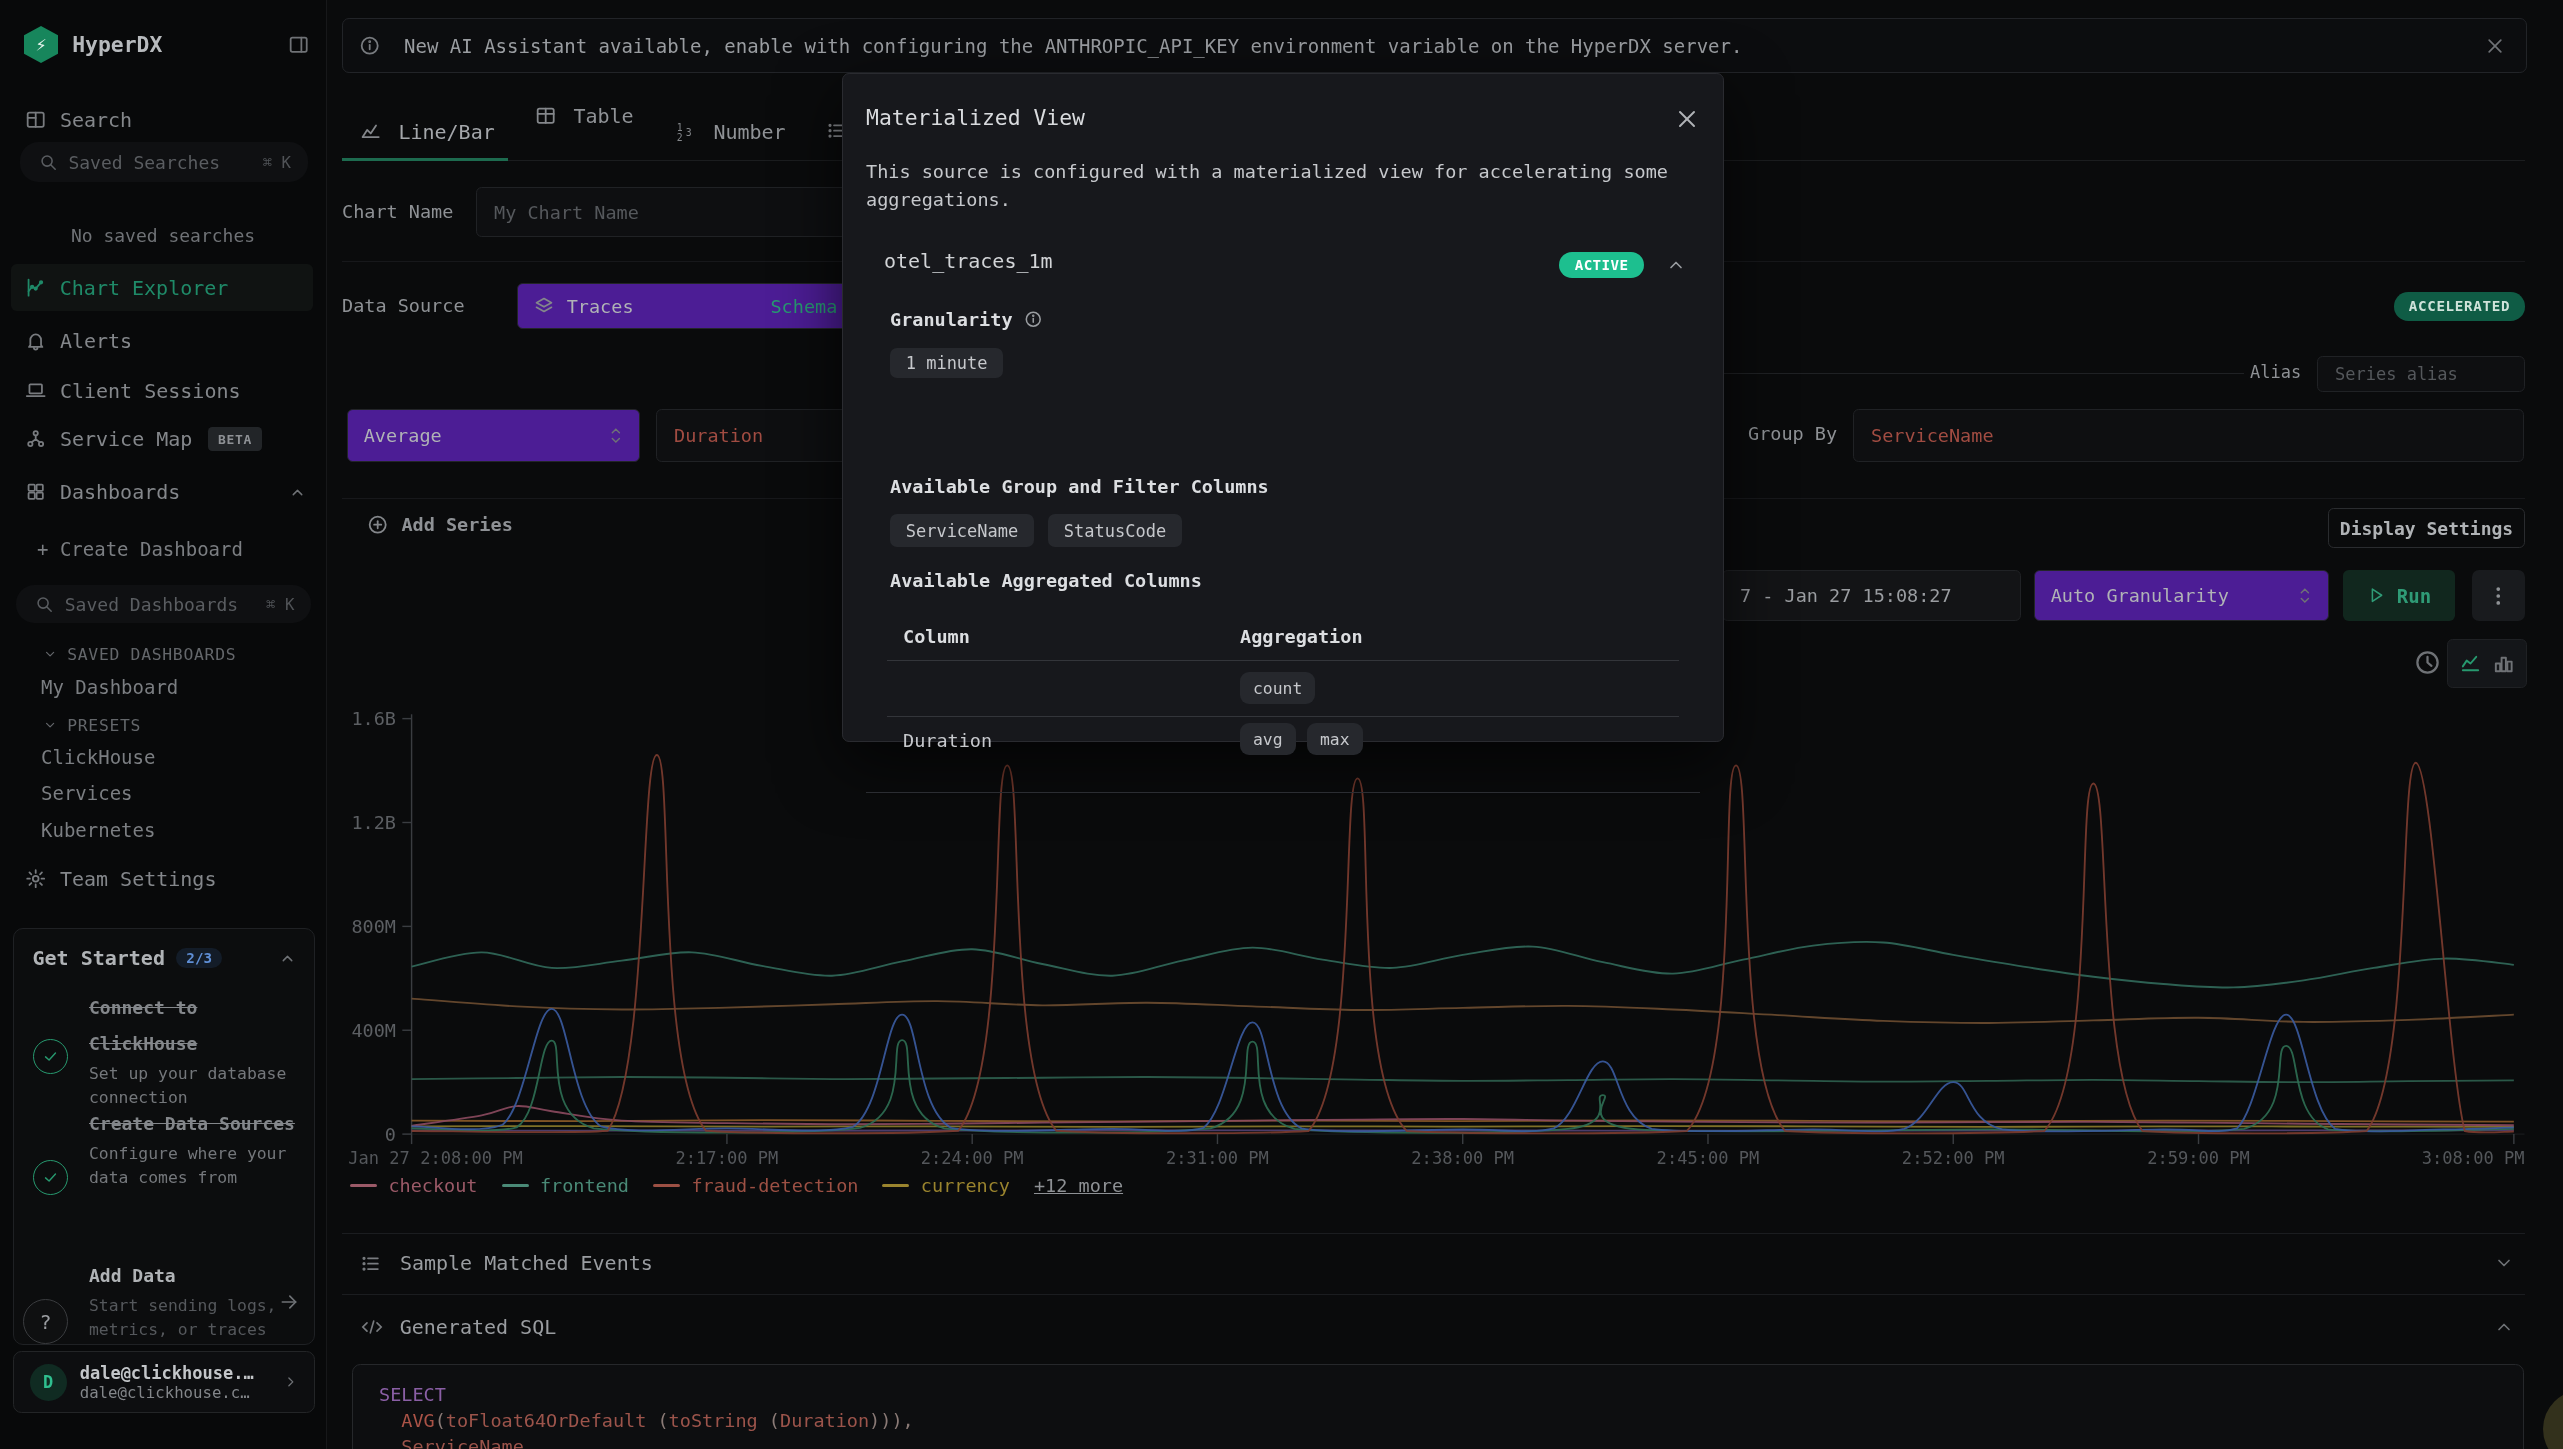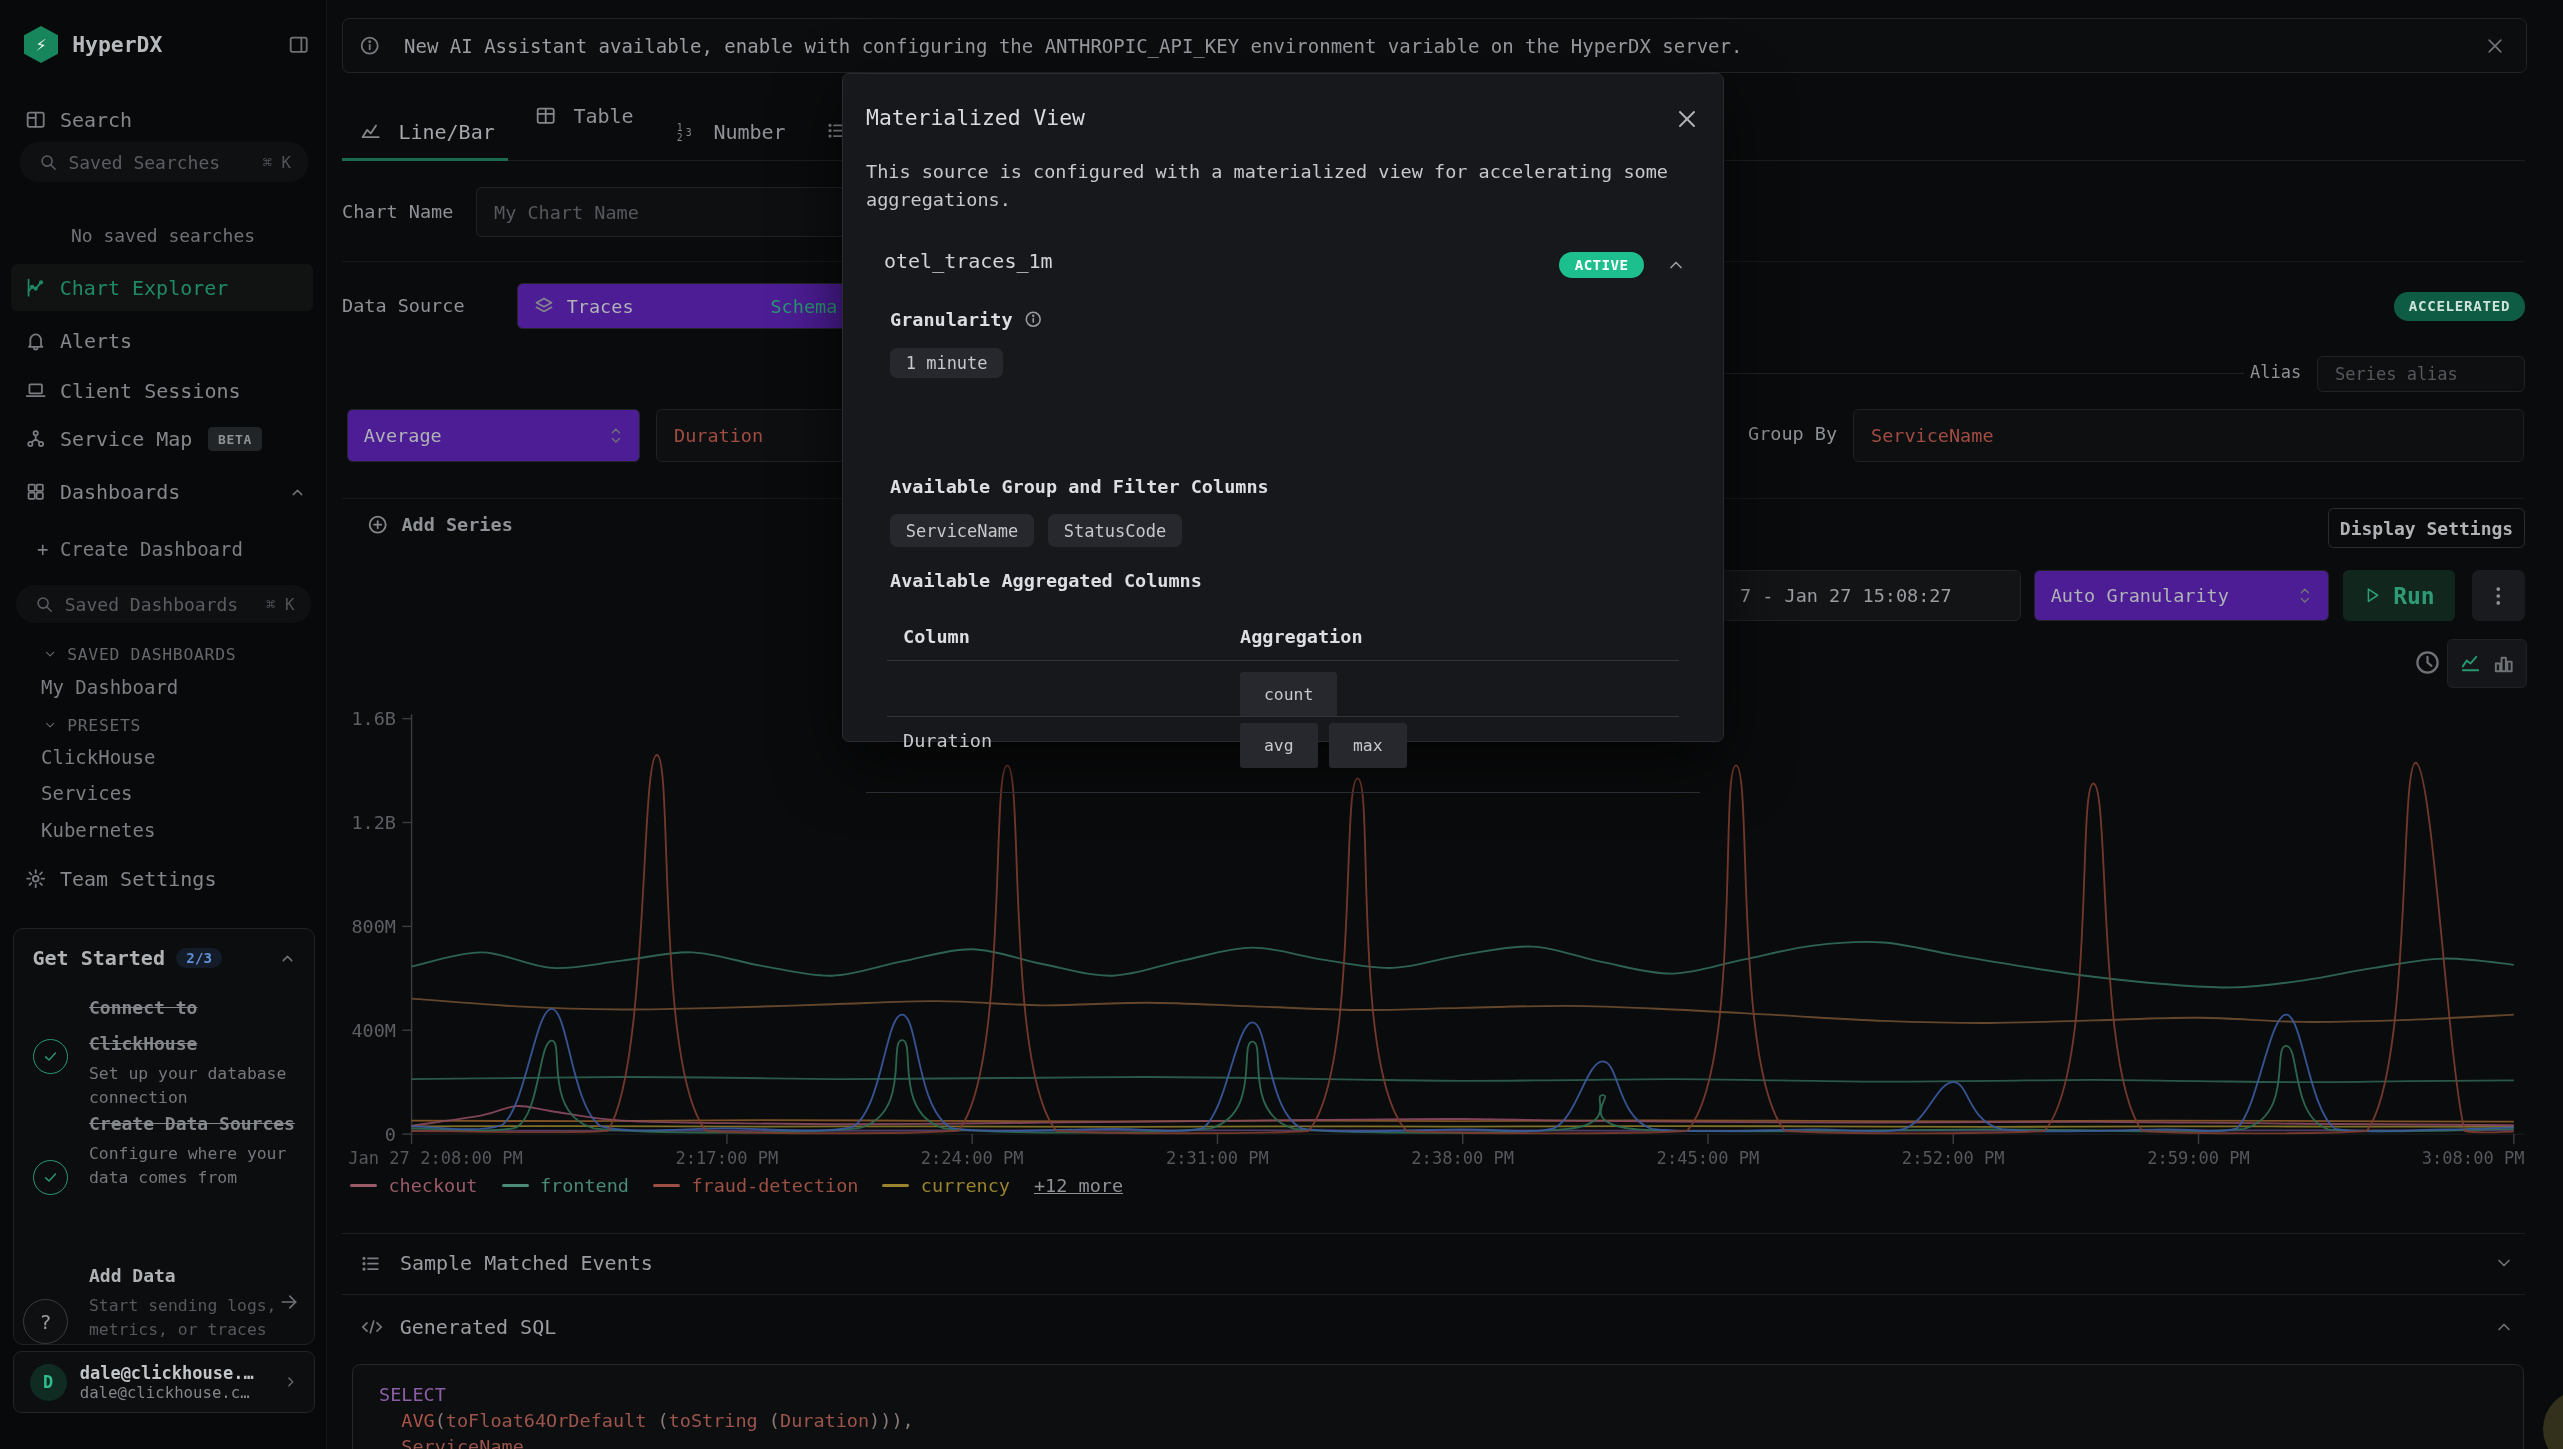--- a/index.html
+++ b/index.html
@@ -42,21 +42,21 @@
   .hr{position:absolute;height:0.7px;background:#17181b;}
   .tab{position:absolute;display:flex;align-items:center;gap:17px;font-size:20px;color:#8f9296;cursor:pointer;}
   .tab .icon{width:21.4px;height:21.4px;color:#84878b;}
   .btn{display:flex;align-items:center;justify-content:center;border-radius:5.7px;box-sizing:border-box;cursor:pointer;}
   .updown{margin-left:auto;width:15.7px;height:21.4px;color:#6f7276;}
   
   #banner{position:absolute;left:342px;top:18px;width:2183px;height:53px;border:0.7px solid #222428;border-radius:7.1px;background:#0c0d0f;display:flex;align-items:center;}
   
   #modal{position:absolute;left:842px;top:73px;width:880px;height:667px;background:#17181c;border:0.7px solid #2a2b30;border-radius:7.1px;box-shadow:0 21.4px 64px rgba(0,0,0,.65);z-index:20;}
   .mpill{display:inline-flex;align-items:center;height:33px;padding:0 15.7px;background:#26282d;border-radius:7.1px;color:#c6c8cc;font-size:17px;}
-  .apill{display:inline-flex;align-items:center;height:45px;padding:0 24px;background:#26282d;border-radius:3px;color:#c6c8cc;font-size:16.4px;}
+  .apill{display:inline-flex;align-items:center;height:32px;padding:0 13px;background:#26282d;border-radius:9px;color:#c6c8cc;font-size:16.4px;}
   .mtitle{font-size:18.5px;font-weight:bold;color:#dcdee1;}
   .mhr{position:absolute;height:0.7px;background:#33353a;}
   
   #sql-box{position:absolute;left:352px;top:1364px;width:2172px;height:114px;border:0.7px solid #26282b;border-radius:8.5px 8.5px 0 0;background:#0d0e10;padding:17px 26px;box-sizing:border-box;font-size:18.5px;line-height:26px;white-space:pre;}
   .tok-kw{color:#8a5fa5;} .tok-fn{color:#ab5347;} .tok-id{color:#9c544b;} .tok-p{color:#8a7a76;}
   
   #legend{position:absolute;left:350px;top:1175px;display:flex;align-items:center;gap:24px;font-size:18.5px;}
   .lg-dash{display:inline-block;width:27px;height:3.6px;border-radius:2.1px;margin-right:11.4px;}
   .lg-item{display:flex;align-items:center;}
   #chat-bubble{position:absolute;left:2543px;top:1390px;width:78px;height:78px;border-radius:50%;background:#33311c;}
@@ -404,21 +404,21 @@
           <polyline points="6 19 11 24 16 19"></polyline>
         </svg>
       </span>
   </div>
   <div class="btn abs flex" style="left:2343px;top:570px;width:112px;height:51px;background:#11271e;gap:11.4px;">
     <span class="icon" style="width:18.5px;height:18.5px;color:#2f9b76;">
         <svg viewBox="0 0 24 24" fill="none" stroke="currentColor" stroke-width="2" stroke-linecap="round" stroke-linejoin="round">
           <polygon points="7 4 19 12 7 20"></polygon>
         </svg>
       </span>
-    <span style="font-size:23px;font-weight:bold;color:#2f9b76;">Run</span>
+    <span style="font-size:19px;font-weight:bold;color:#2f9b76;">Run</span>
   </div>
   <div class="btn abs" style="left:2472px;top:570px;width:53px;height:51px;background:#191b1e;border-radius:7.1px;">
     <span class="icon" style="width:18.5px;height:24px;color:#8e9195;">
         <svg viewBox="0 0 24 30" fill="currentColor">
           <circle cx="12" cy="6" r="2.4"></circle>
           <circle cx="12" cy="15" r="2.4"></circle>
           <circle cx="12" cy="24" r="2.4"></circle>
         </svg>
       </span>
   </div>

